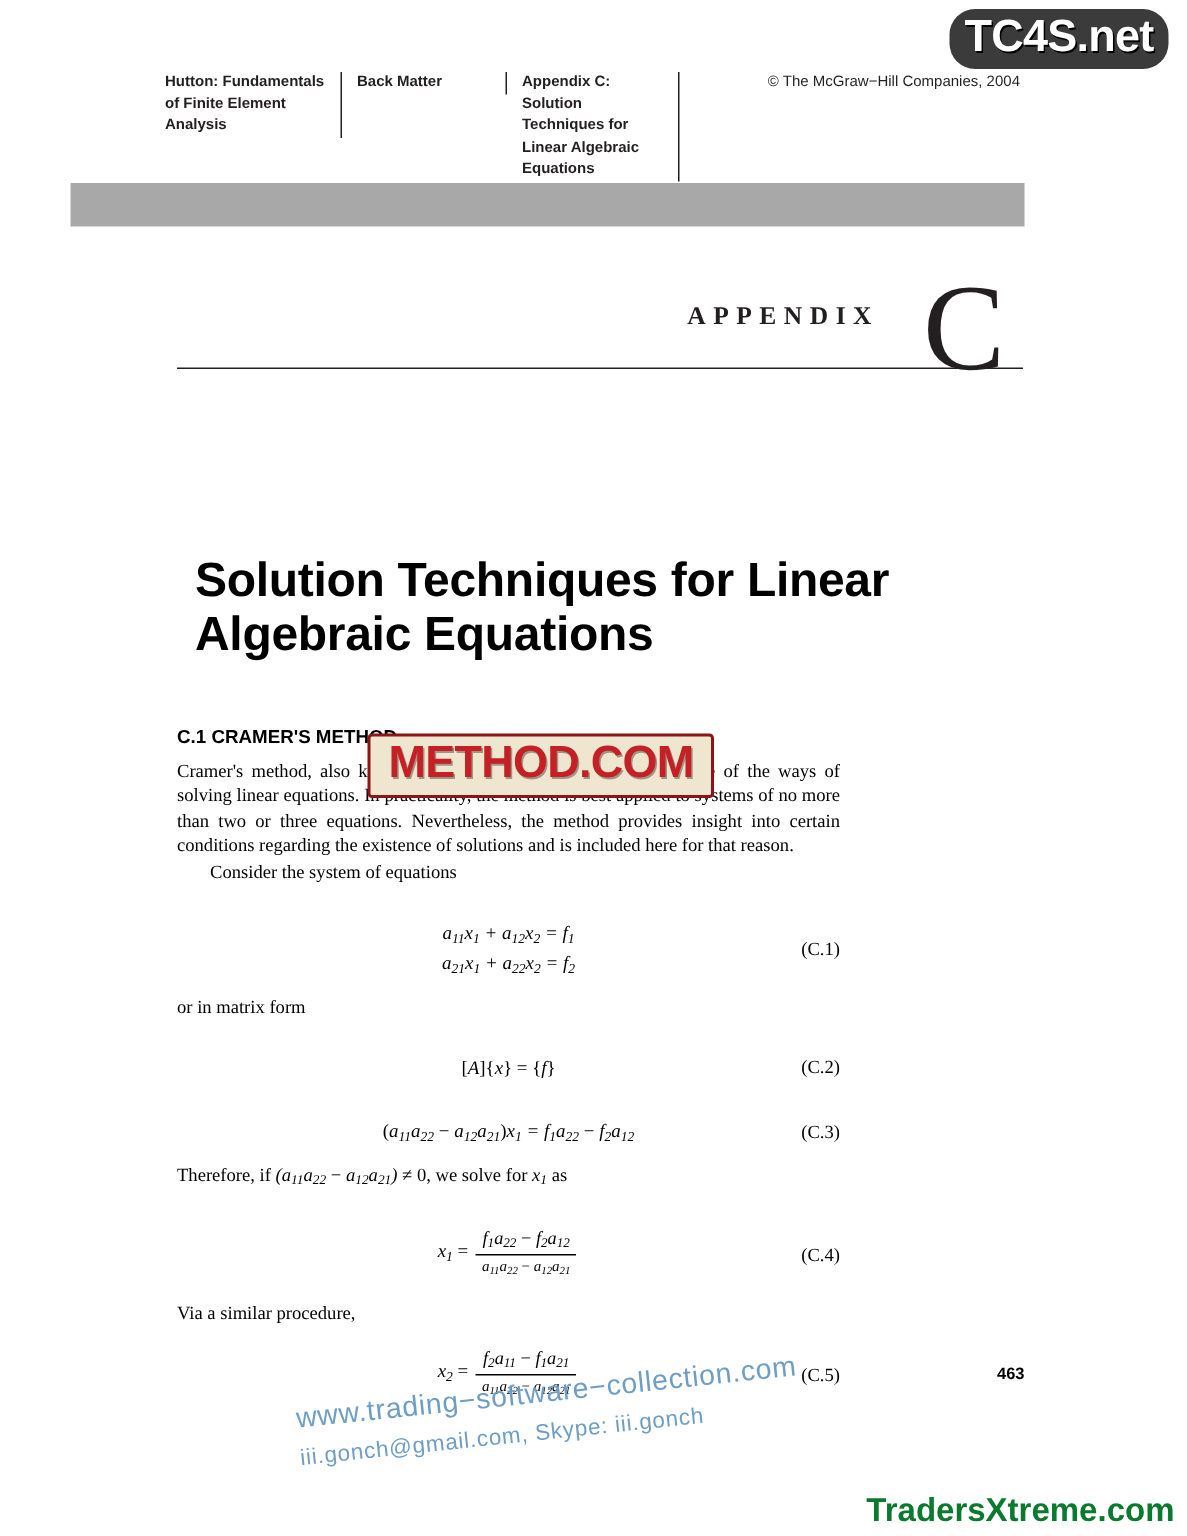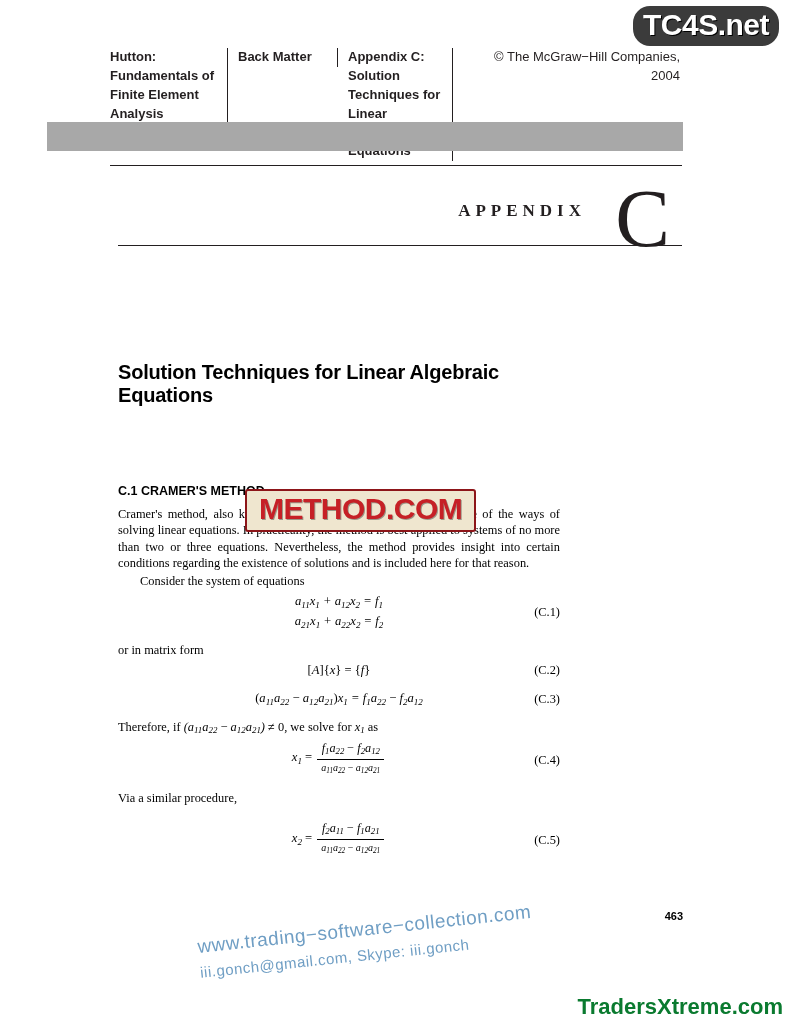--- a/index.html
+++ b/index.html
@@ -22,21 +22,21 @@
     top: 48px;
     width: 572px;
     display: flex;
     align-items: flex-start;
     border-bottom: 1px solid #231f20;
     padding-bottom: 4px;
     min-height: 46px;
   }
   .hdr-cell {
     font-family: "Liberation Sans", sans-serif;
-    font-size: 13px;
+    font-size: 10px;
     font-weight: bold;
     line-height: 1.45;
     color: #231f20;
     padding-right: 8px;
     box-sizing: border-box;
   }
   .hdr-cell.c1 { width: 118px; border-right: 1px solid #231f20; }
   .hdr-cell.c2 { width: 110px; padding-left: 10px; border-right: 1px solid #231f20; }
   .hdr-cell.c3 { width: 115px; padding-left: 10px; border-right: 1px solid #231f20; }
   .hdr-cell.c4 {
@@ -89,25 +89,25 @@
     left: 0;
     bottom: 0;
     width: 564px;
     height: 1px;
     background: #231f20;
   }
 
   
   .chapter-title {
     position: absolute;
-    left: 118px;
+    left: 130px;
     top: 348px;
     width: 480px;
     font-family: "Liberation Sans", sans-serif;
-    font-size: 20px;
+    font-size: 32px;
     font-weight: bold;
     line-height: 1.12;
     color: #000;
     letter-spacing: -0.2px;
   }
 
   
   .content {
     position: absolute;
     left: 118px;
@@ -124,21 +124,21 @@
   p.body {
     font-size: 12.4px;
     line-height: 1.31;
     margin: 0 0 2px 0;
     text-align: justify;
     hyphens: auto;
   }
   p.body.indent { text-indent: 22px; }
   .eqwrap {
     position: relative;
-    margin: 3px 0 10px 0;
+    margin: 24px 0 10px 0;
     min-height: 18px;
   }
   .eq {
     text-align: center;
     font-family: "Liberation Serif", serif;
     font-size: 12.6px;
     font-style: italic;
     line-height: 1.45;
   }
   .eq .up { font-style: normal; }

